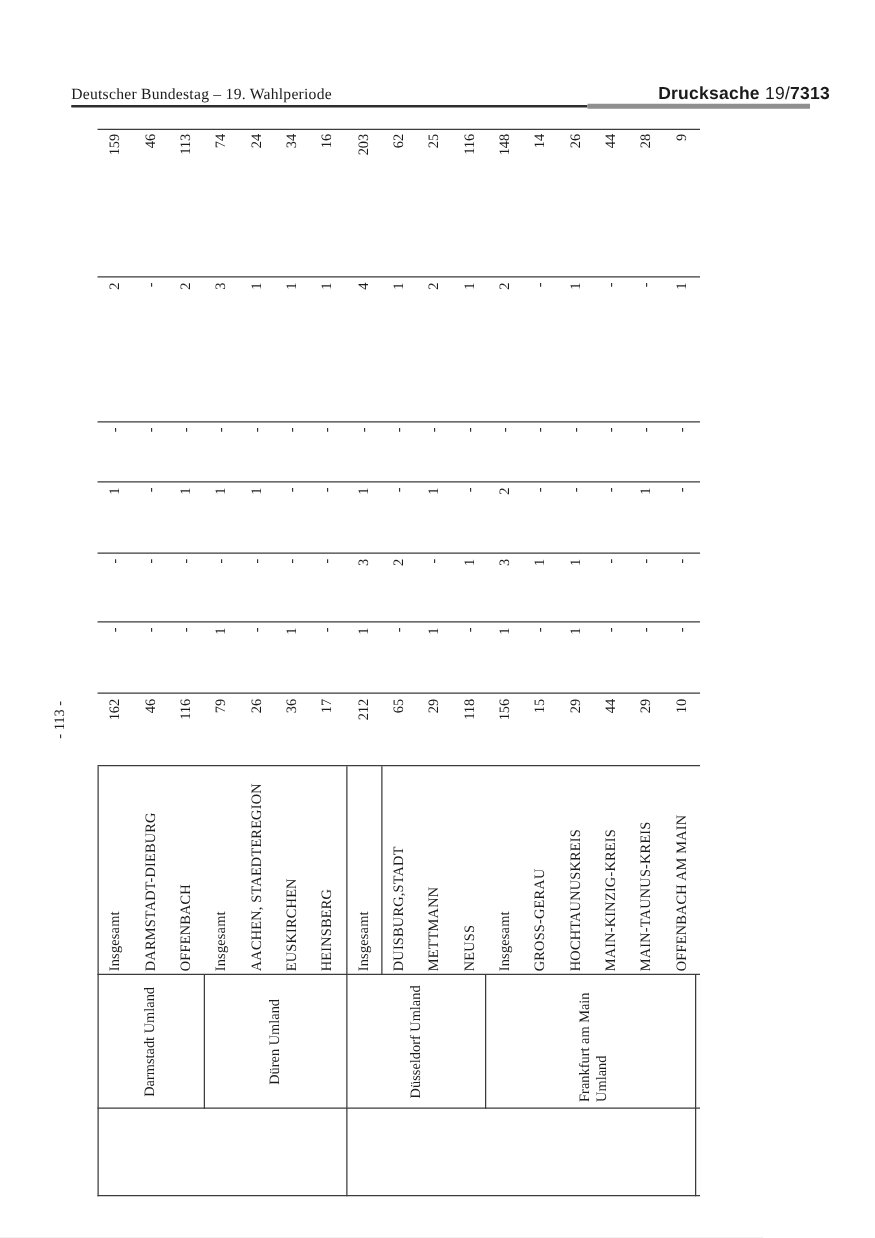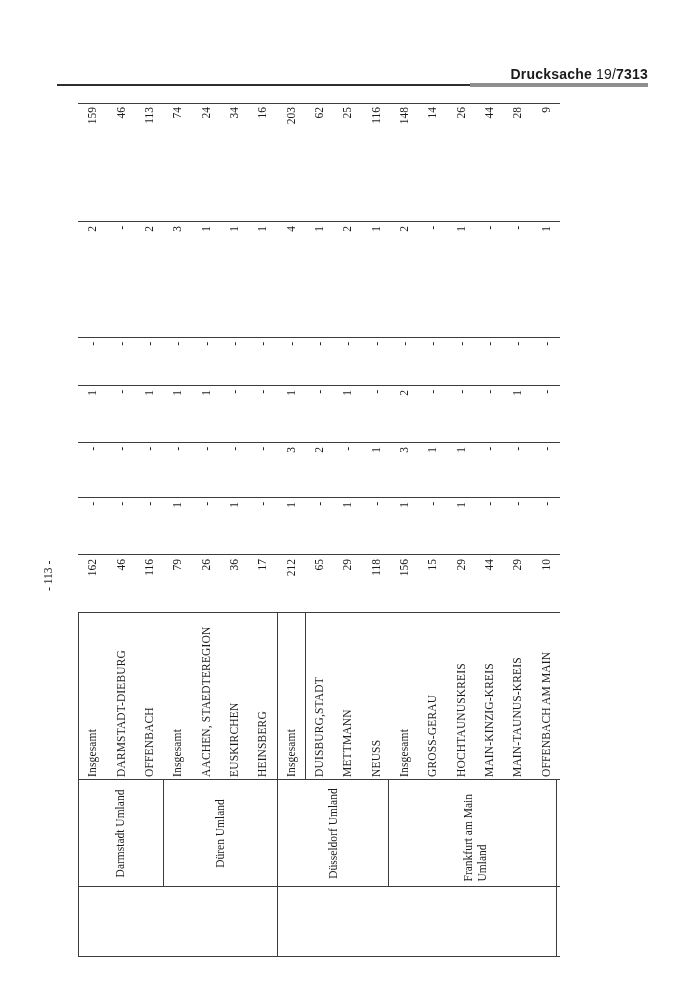--- a/index.html
+++ b/index.html
@@ -14,21 +14,21 @@
   
   .hdr-left{
     position:absolute;left:57px;top:68px;
     font-size:12.5px;letter-spacing:0.2px;
   }
   .hdr-center{
     position:absolute;left:0;top:68px;width:700px;
     text-align:center;font-size:12.5px;
   }
   .hdr-right{
-    position:absolute;right:52px;top:66px;
+    position:absolute;right:36px;top:66px;
     font-family:"Liberation Sans","DejaVu Sans",sans-serif;
     font-size:14px;font-weight:bold;letter-spacing:0.2px;
   }
   .hdr-right .light{font-weight:normal;}
   .rule-thin{
     position:absolute;left:57px;top:84px;width:413px;height:2px;
     background:#2e2e2e;
   }
   .rule-thick{
     position:absolute;left:470px;top:83px;width:178px;height:4px;
@@ -62,20 +62,21 @@
     position:absolute;display:flex;align-items:center;justify-content:center;
     font-size:11.5px;line-height:1.25;
   }
   .group-cell .inner{max-width:96px;text-align:left;}
 </style>
 </head>
 <body>
 
 <div class="page">
 
+  <div class="hdr-left">Deutscher Bundestag – 19. Wahlperiode</div>
   <div class="hdr-right"><span>Drucksache</span>&nbsp;<span class="light">19/</span><span>7313</span></div>
   <div class="rule-thin"></div>
   <div class="rule-thick"></div>
 
   <div class="side-num">- 113 -</div>
 
   <div class="table-rot">
       <div class="vline" style="left: 0px; top: 0px; height: 482px;"></div>
       <div class="vline" style="left: 70px; top: 0px; height: 482px;"></div>
       <div class="vline" style="left: 177px; top: 0px; height: 482px;"></div>

